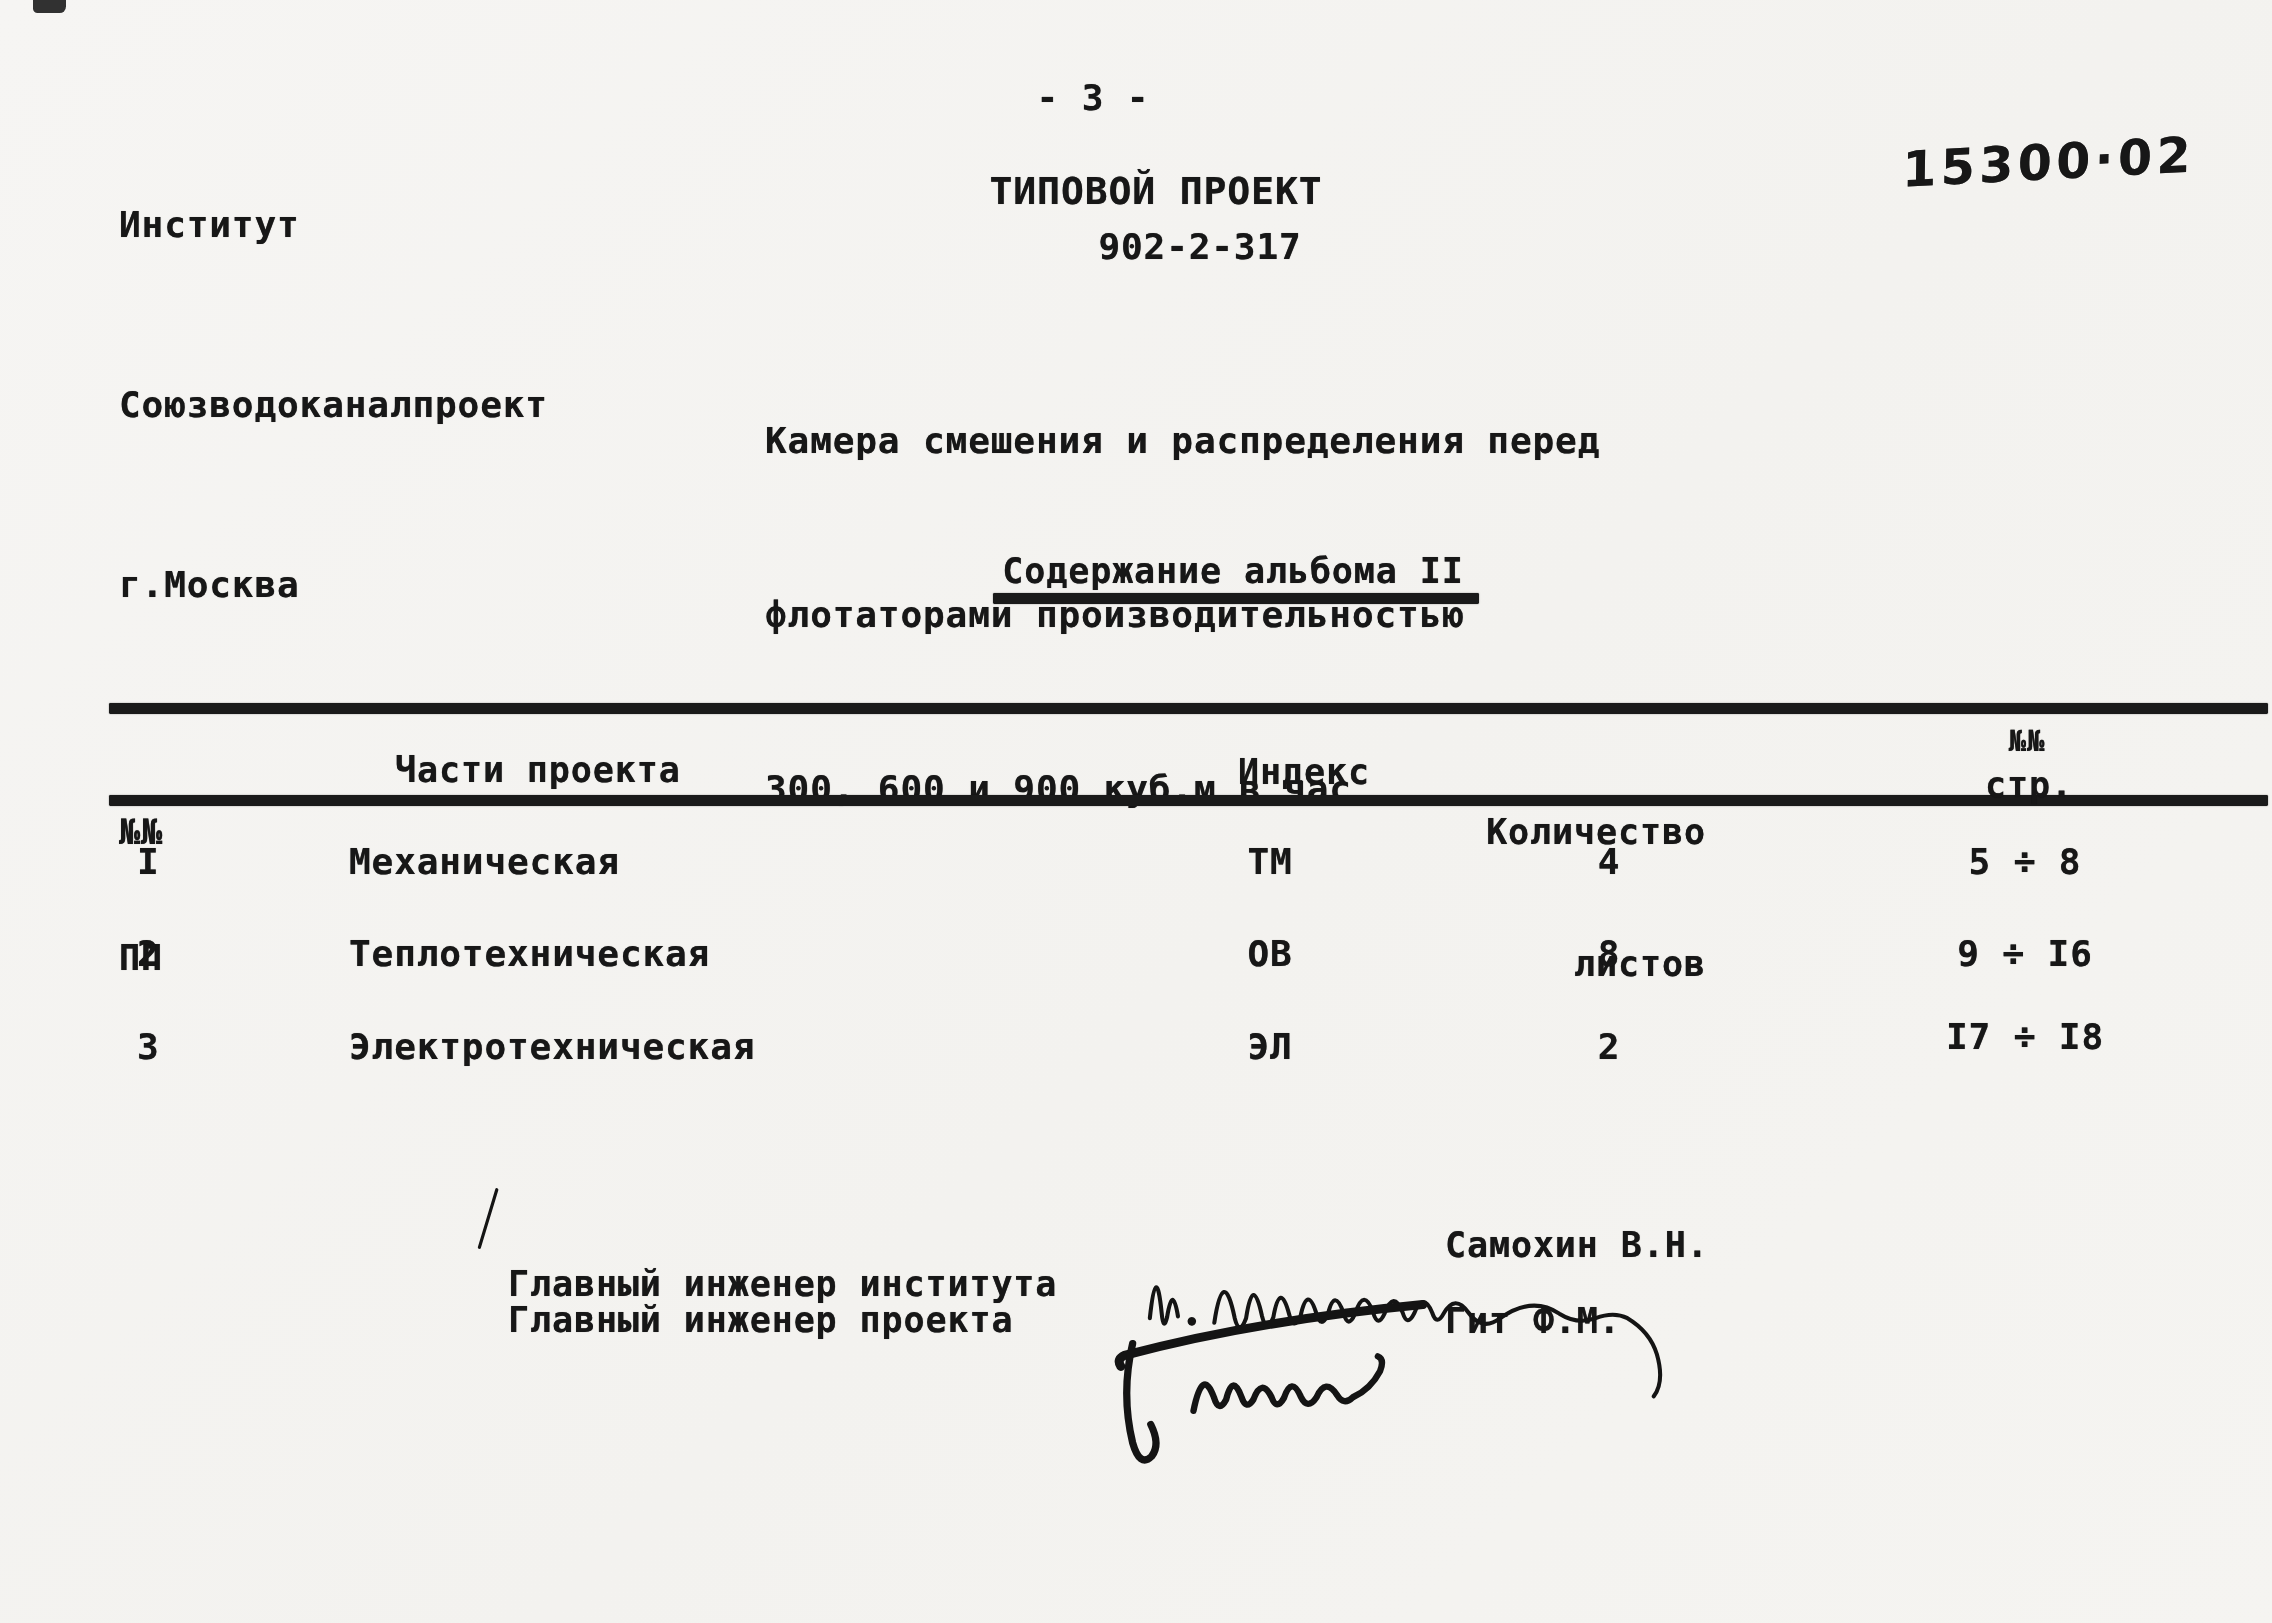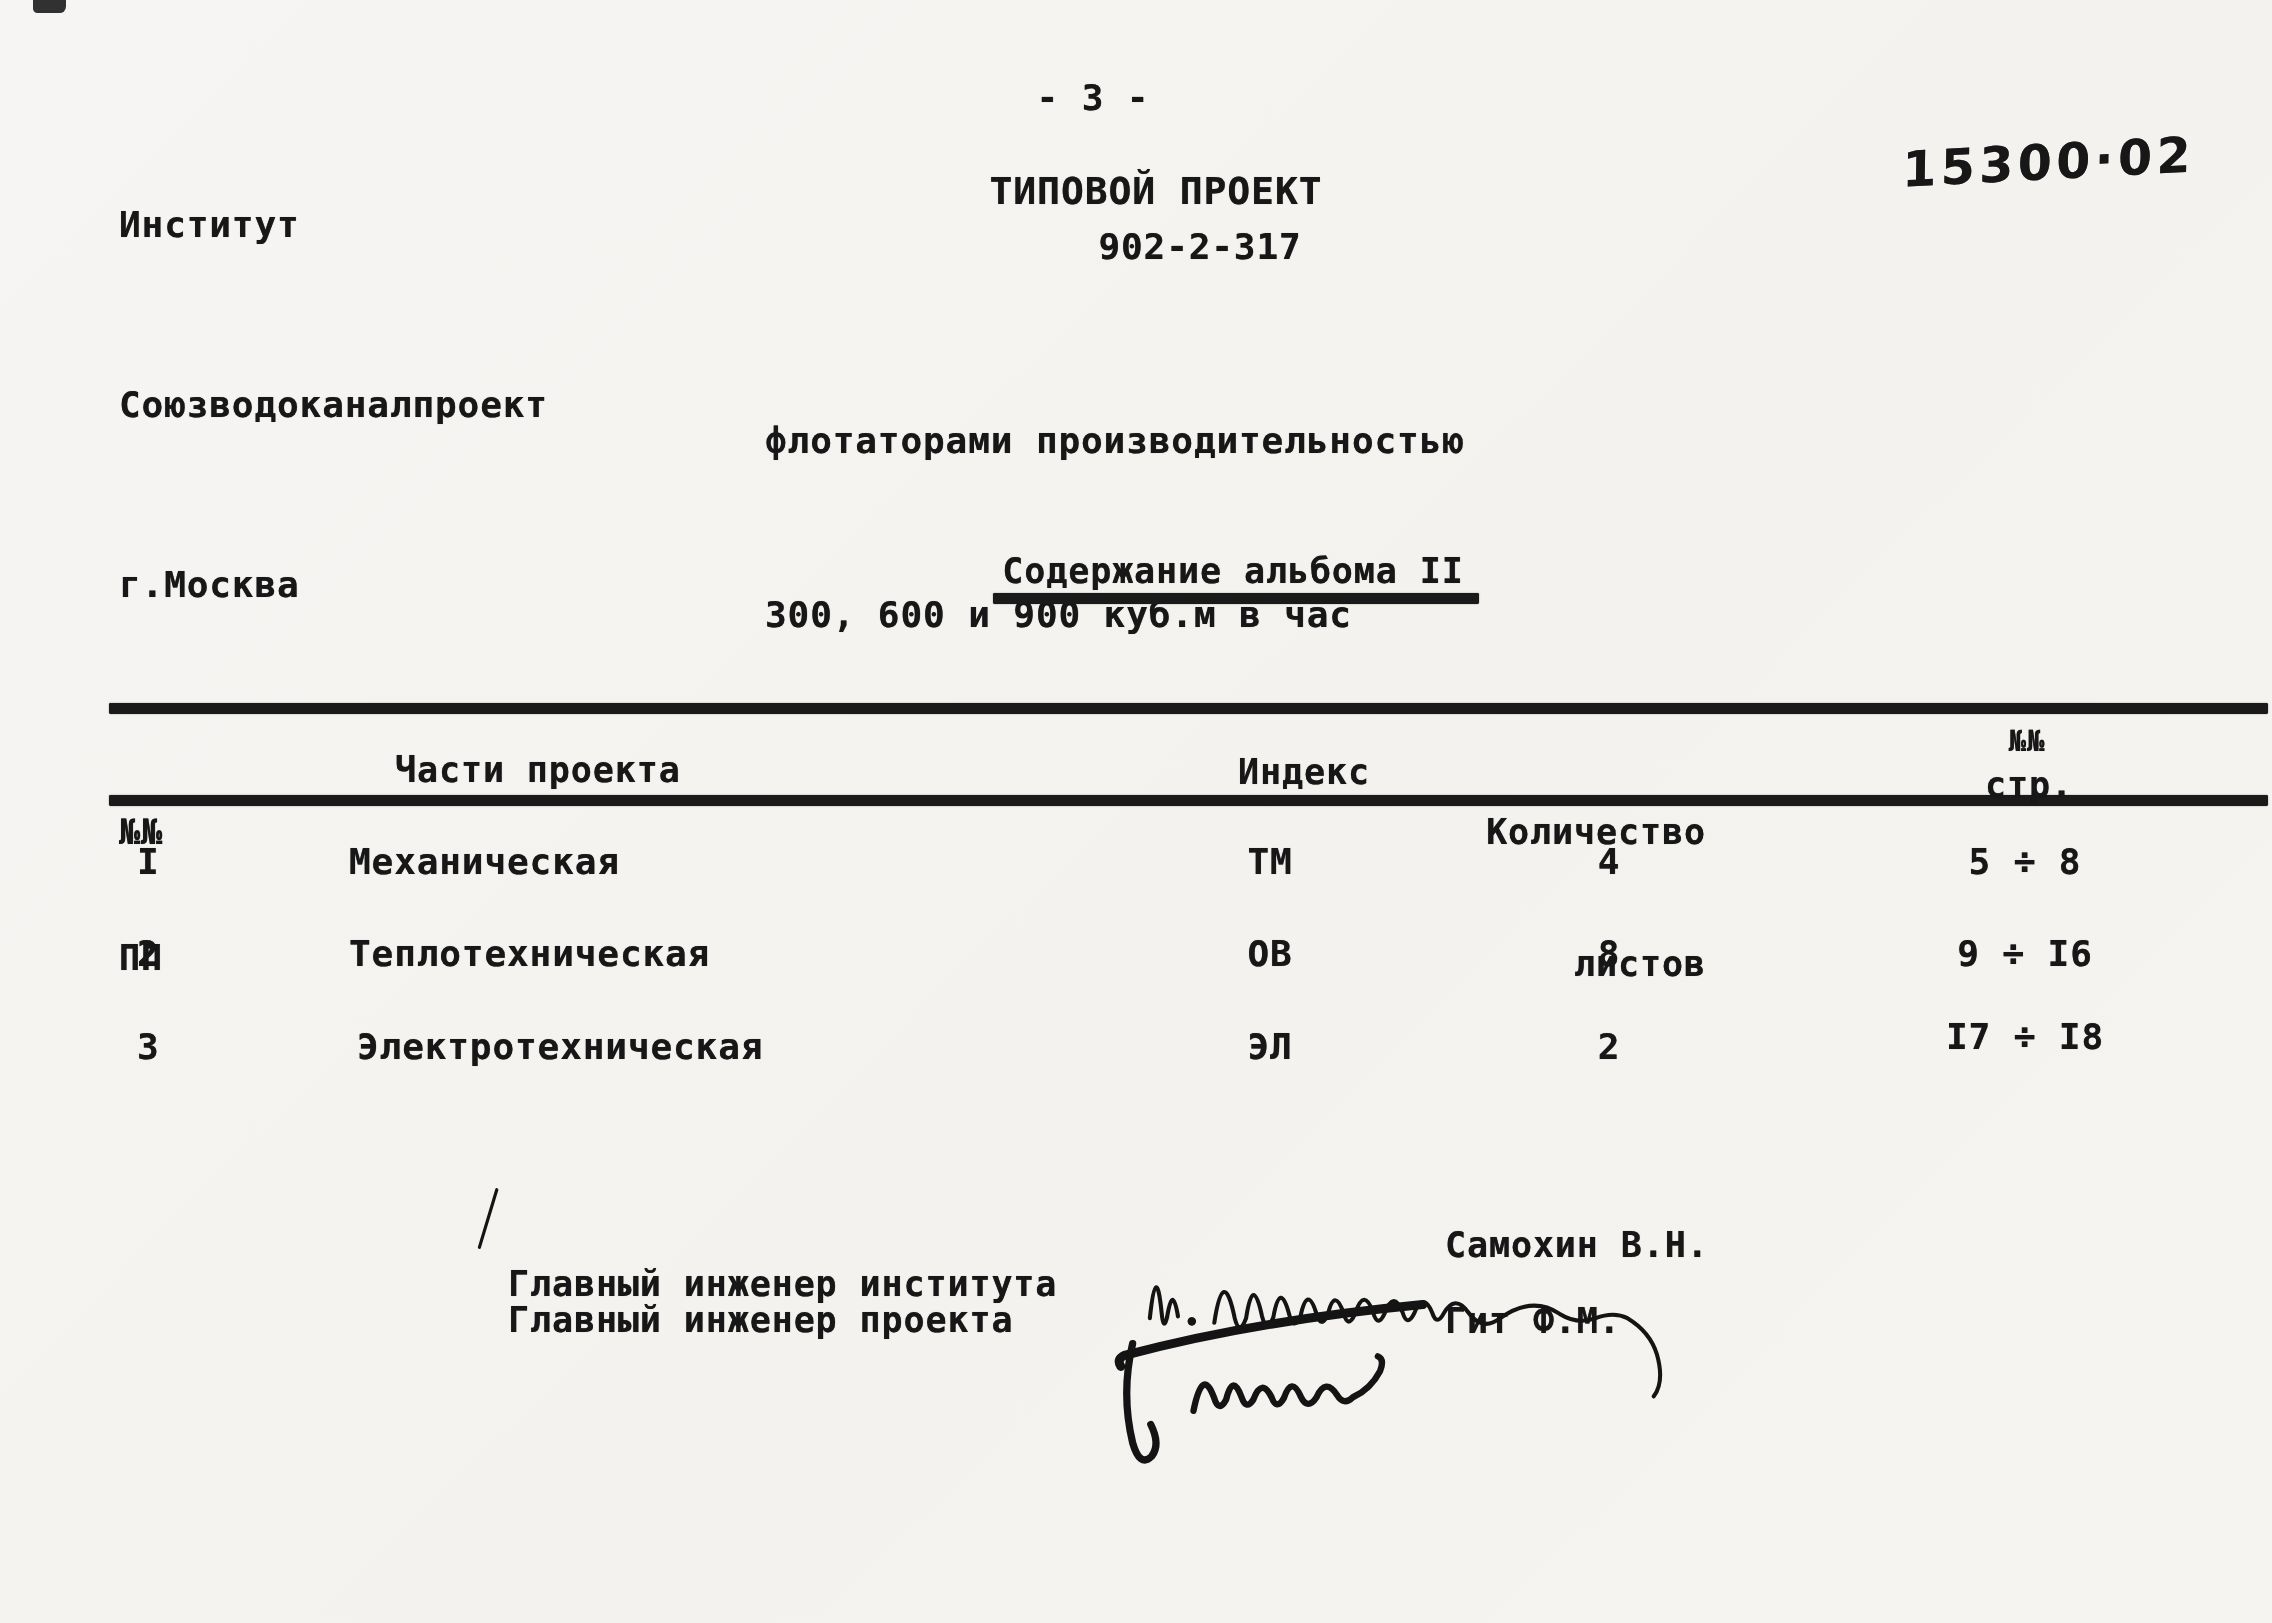--- a/index.html
+++ b/index.html
@@ -54,20 +54,21 @@
     <div>г.Москва</div>
   </div>
 
   <div class="txt ctr" style="left:1093px;top:77px;font-size:36px;">- 3 -</div>
   <div class="txt ctr" style="left:1156px;top:169px;font-size:38px;">ТИПОВОЙ ПРОЕКТ</div>
   <div class="txt ctr" style="left:1200px;top:226px;font-size:36px;">902-2-317</div>
 
   <div class="txt" id="stamp" style="left:1902px;top:134px;font-size:49px;">15300·02</div>
 
   <div class="txt" style="left:765px;top:296px;font-size:36px;line-height:58px;">
+    <div>Камера смешения и распределения перед</div>
     <div>флотаторами производительностью</div>
     <div>300, 600 и 900 куб.м в час</div>
   </div>
 
   <div class="txt ctr" style="left:1233px;top:551px;font-size:35px;">Содержание альбома II</div>
   <div class="rule" style="left:993px;top:593px;width:486px;height:11px;"></div>
 
   <div class="rule" style="left:109px;top:703px;width:2159px;height:11.4px;"></div>
   <div class="rule" style="left:109px;top:795px;width:2159px;height:10.5px;"></div>
 
@@ -90,21 +91,21 @@
   <div class="txt ctr" style="left:1609px;top:841px;font-size:36px;">4</div>
   <div class="txt ctr" style="left:2025px;top:841px;font-size:36px;">5 ÷ 8</div>
 
   <div class="txt" style="left:137px;top:933px;font-size:36px;">2</div>
   <div class="txt" style="left:349px;top:933px;font-size:36px;">Теплотехническая</div>
   <div class="txt ctr" style="left:1270px;top:933px;font-size:36px;">ОВ</div>
   <div class="txt ctr" style="left:1609px;top:933px;font-size:36px;">8</div>
   <div class="txt ctr" style="left:2025px;top:933px;font-size:36px;">9 ÷ I6</div>
 
   <div class="txt" style="left:137px;top:1026px;font-size:36px;">3</div>
-  <div class="txt" style="left:349px;top:1026px;font-size:36px;margin-left:8px;">Электротехническая</div>
+  <div class="txt" style="left:349px;top:1026px;font-size:36px;">Электротехническая</div>
   <div class="txt ctr" style="left:1270px;top:1026px;font-size:36px;">ЭЛ</div>
   <div class="txt ctr" style="left:1609px;top:1026px;font-size:36px;">2</div>
   <div class="txt ctr" style="left:2025px;top:1016px;font-size:36px;">I7 ÷ I8</div>
 
   <svg class="sig" style="left:473px;top:1187px;" width="32" height="64" viewBox="0 0 70 140">
     <path d="M52,6 L14,132" stroke-width="7"></path>
   </svg>
 
   <div class="txt" style="left:508px;top:1224px;font-size:35px;margin-top:40px;">Главный инженер института</div>
   <div class="txt" style="left:1445px;top:1225px;font-size:35px;">Самохин В.Н.</div>

